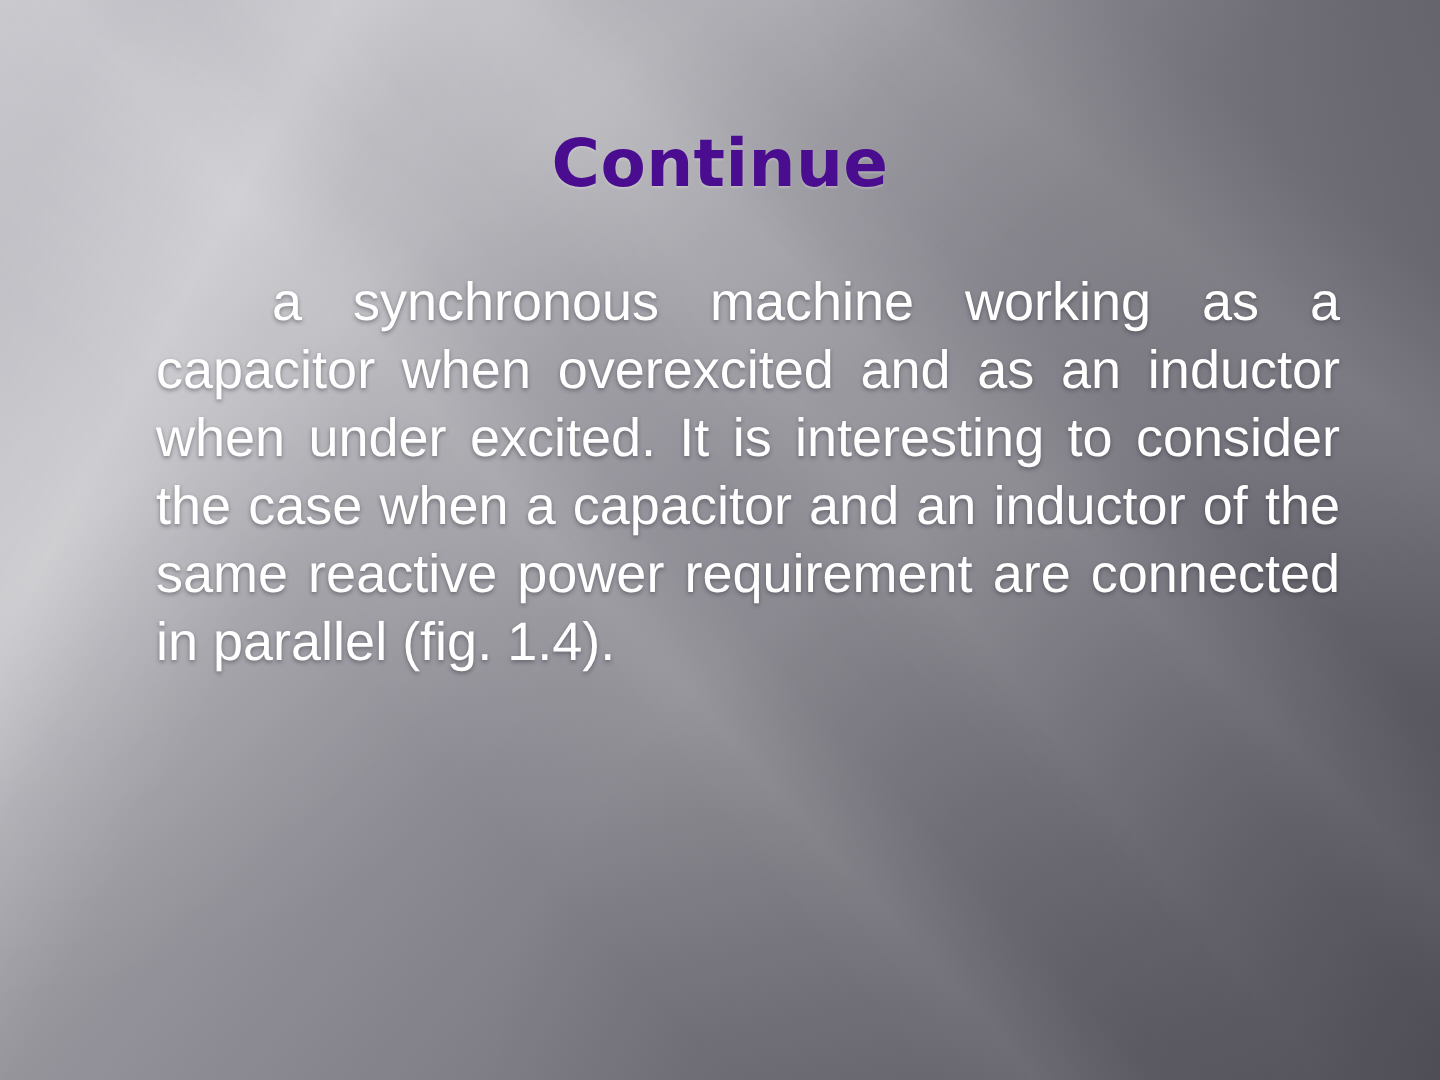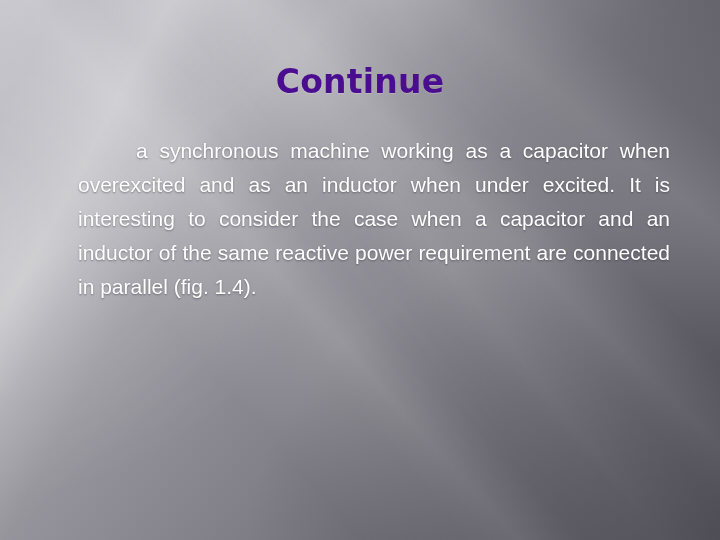--- a/index.html
+++ b/index.html
@@ -137,21 +137,21 @@
     position: absolute;
     left: 78px;
     top: 134px;
     width: 592px;
   }
 
   #body-text {
     margin: 0;
     color: #ffffff;
     font-family: "Liberation Sans", sans-serif;
-    font-size: 21px;
+    font-size: 27px;
     line-height: 34px;
     text-align: justify;
     text-indent: 58px;
     text-shadow: 0 1px 2px rgba(40,38,48,0.45);
   }
 </style>
 </head>
 <body>
 
 <div id="slide">

